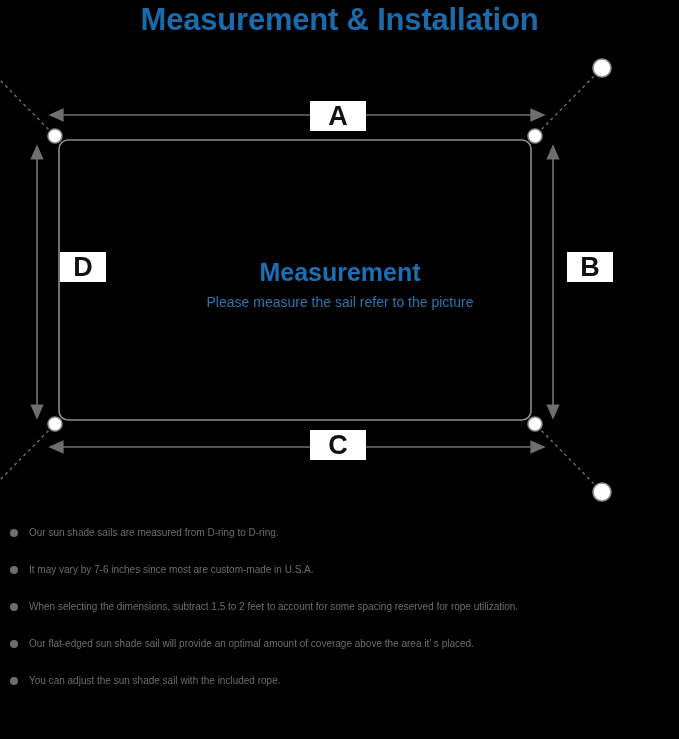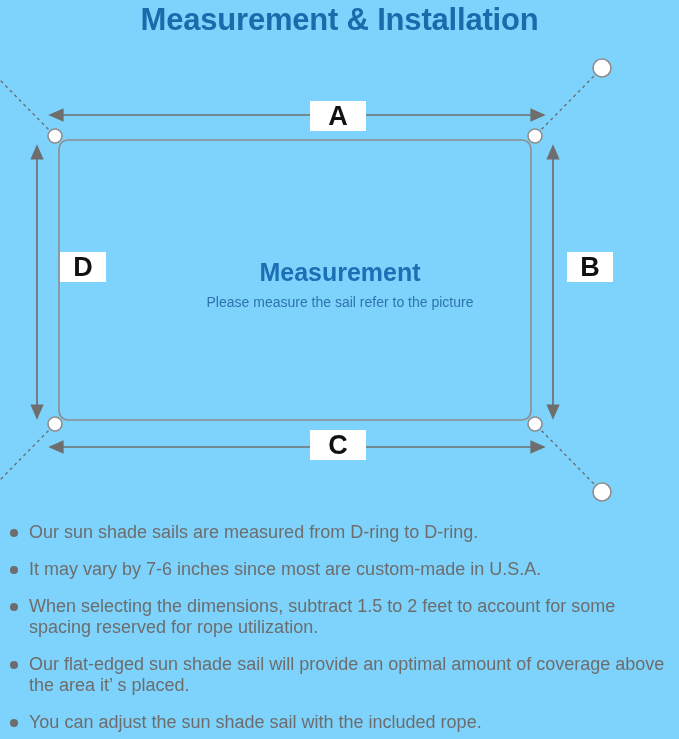--- a/index.html
+++ b/index.html
@@ -12,21 +12,21 @@
     height: 739px;
     font-family: "Liberation Sans", sans-serif;
     position: relative;
     overflow: hidden;
   }
 
   #page {
     position: relative;
     width: 679px;
     height: 739px;
-    background: #7dd3fc;
+    background: #000000;
   }
 
   
   .title {
     position: absolute;
     left: 0;
     top: 0;
     width: 679px;
     text-align: center;
     font-size: 31px;
@@ -93,21 +93,21 @@
     left: 0;
     top: 522px;
     width: 679px;
   }
   .note-row {
     position: relative;
     padding-left: 29px;
     padding-right: 4px;
     margin-bottom: 16px;
     color: #6d6d6d;
-    font-size: 18px;
+    font-size: 10px;
     line-height: 21px;
     font-family: "Liberation Sans", sans-serif;
   }
   .note-bullet {
     position: absolute;
     left: 10px;
     top: 7px;
     width: 8px;
     height: 8px;
     border-radius: 50%;

